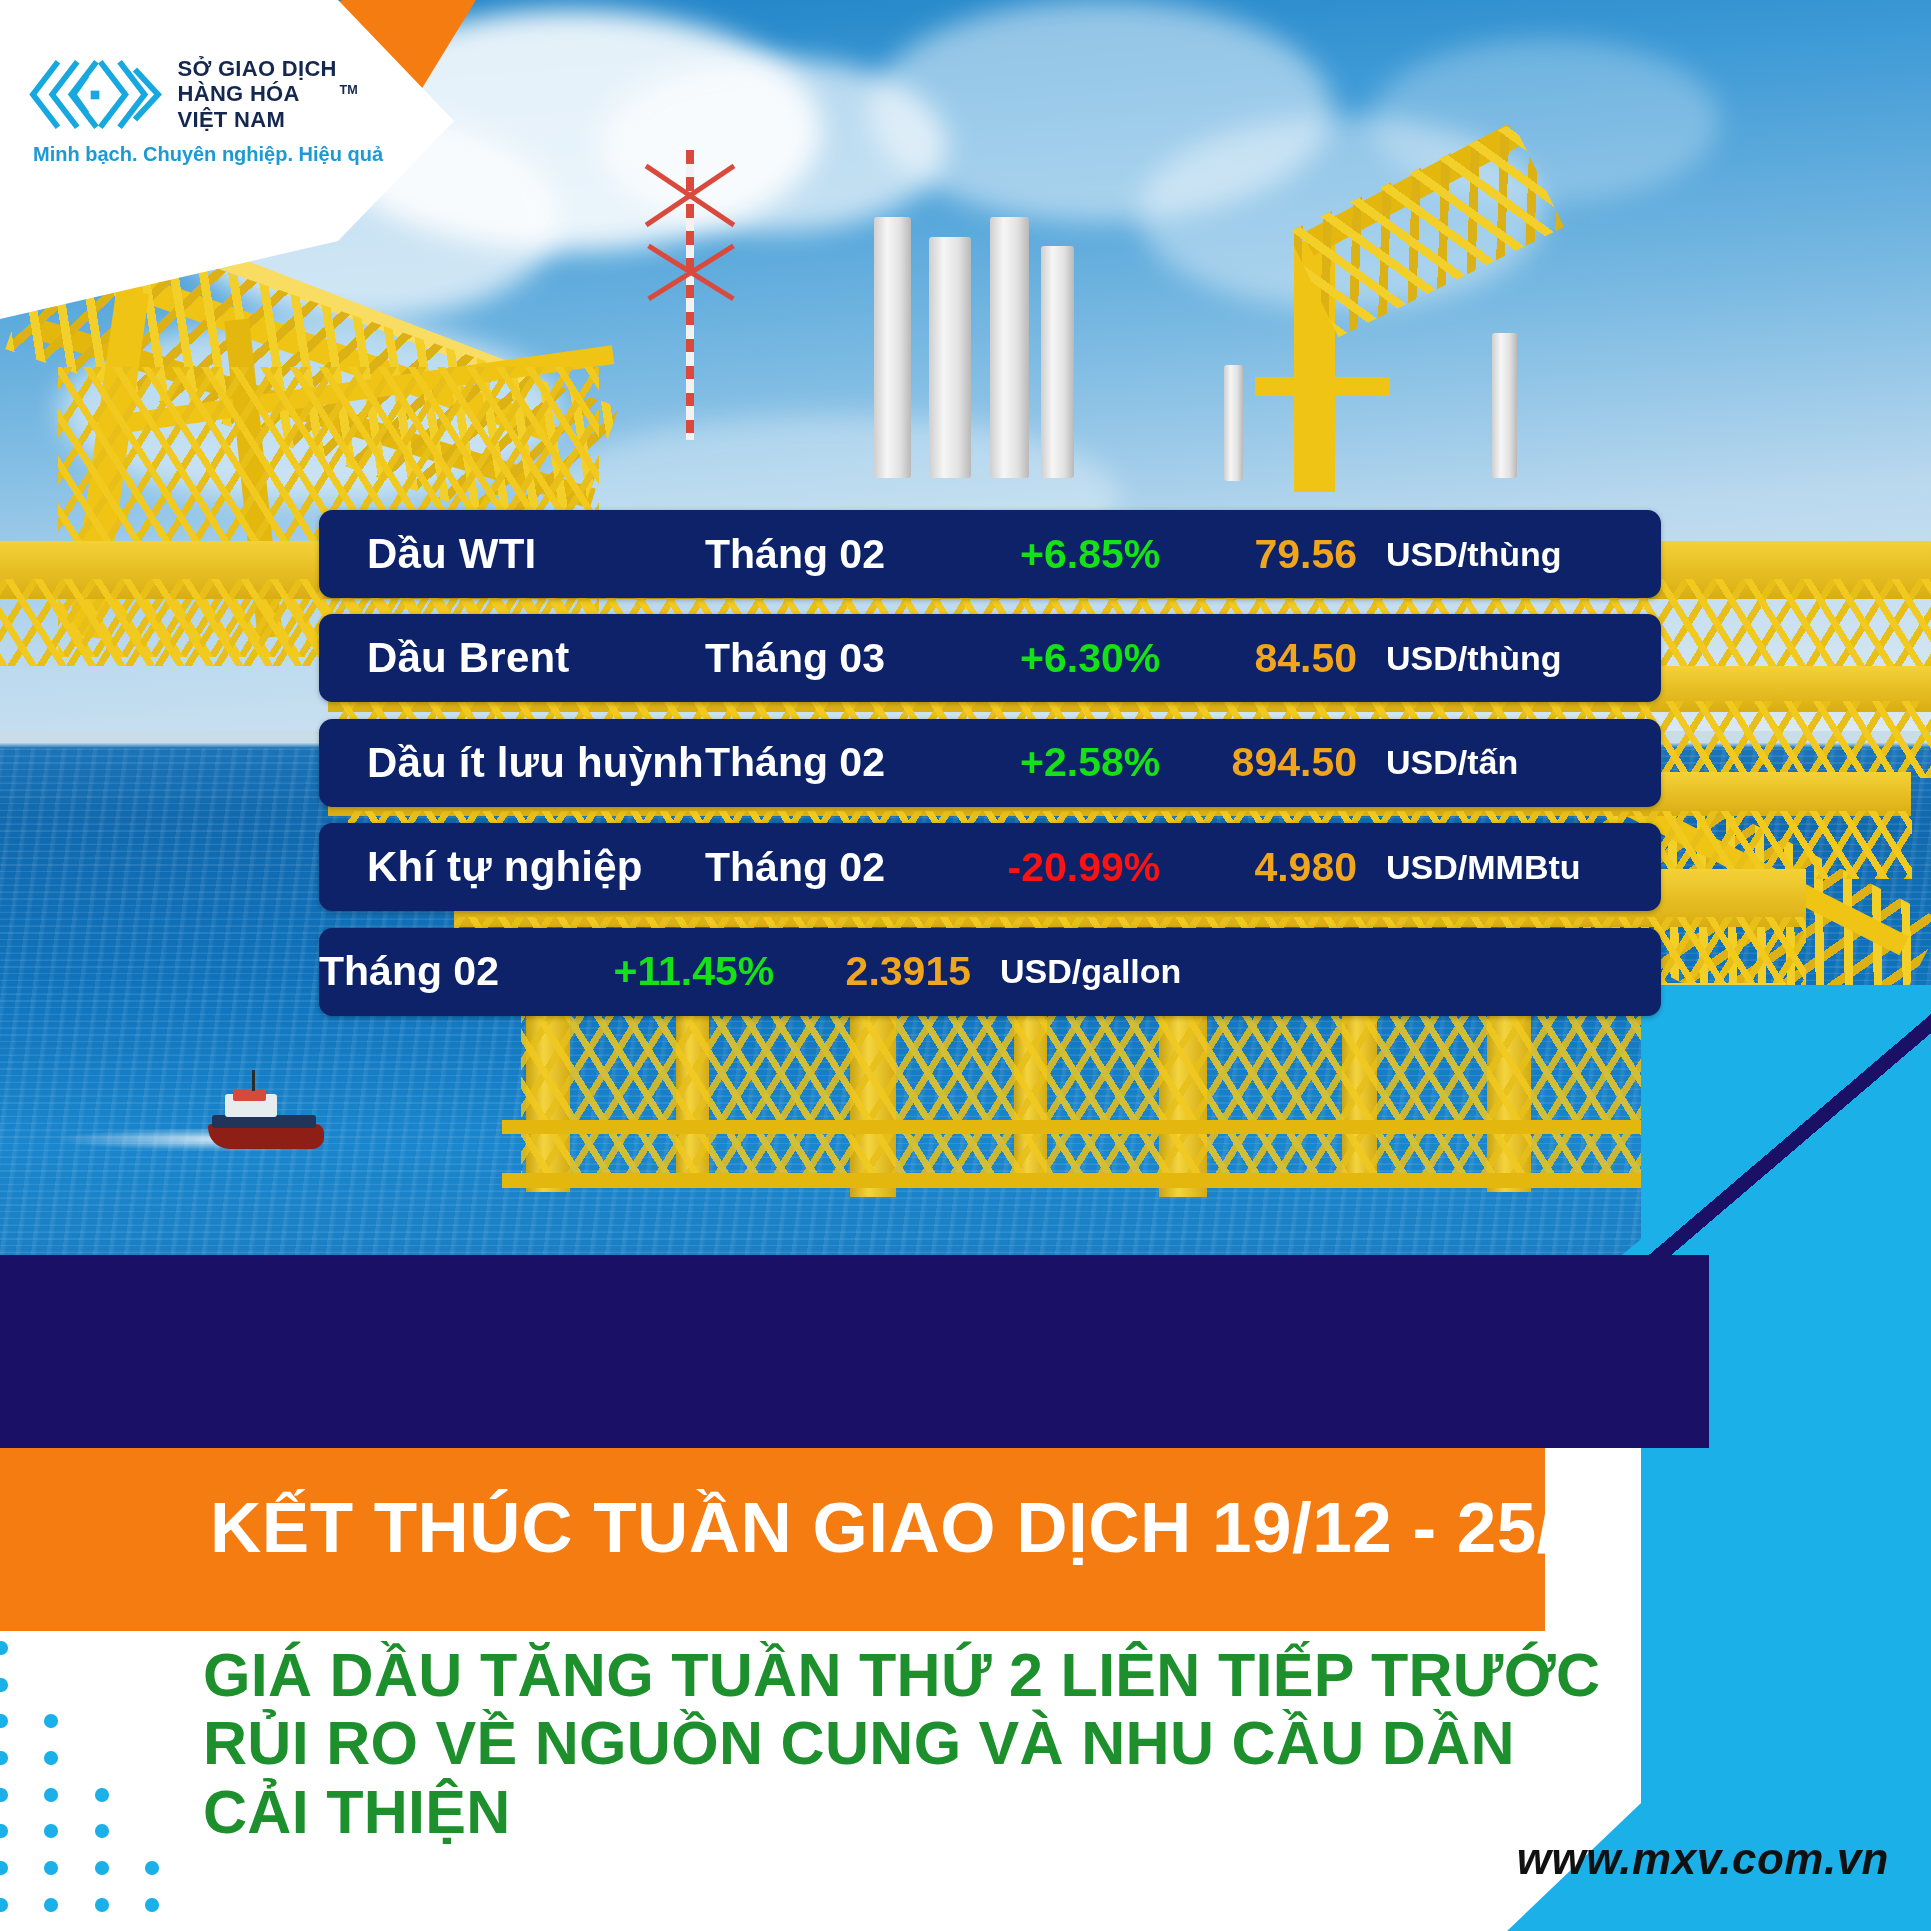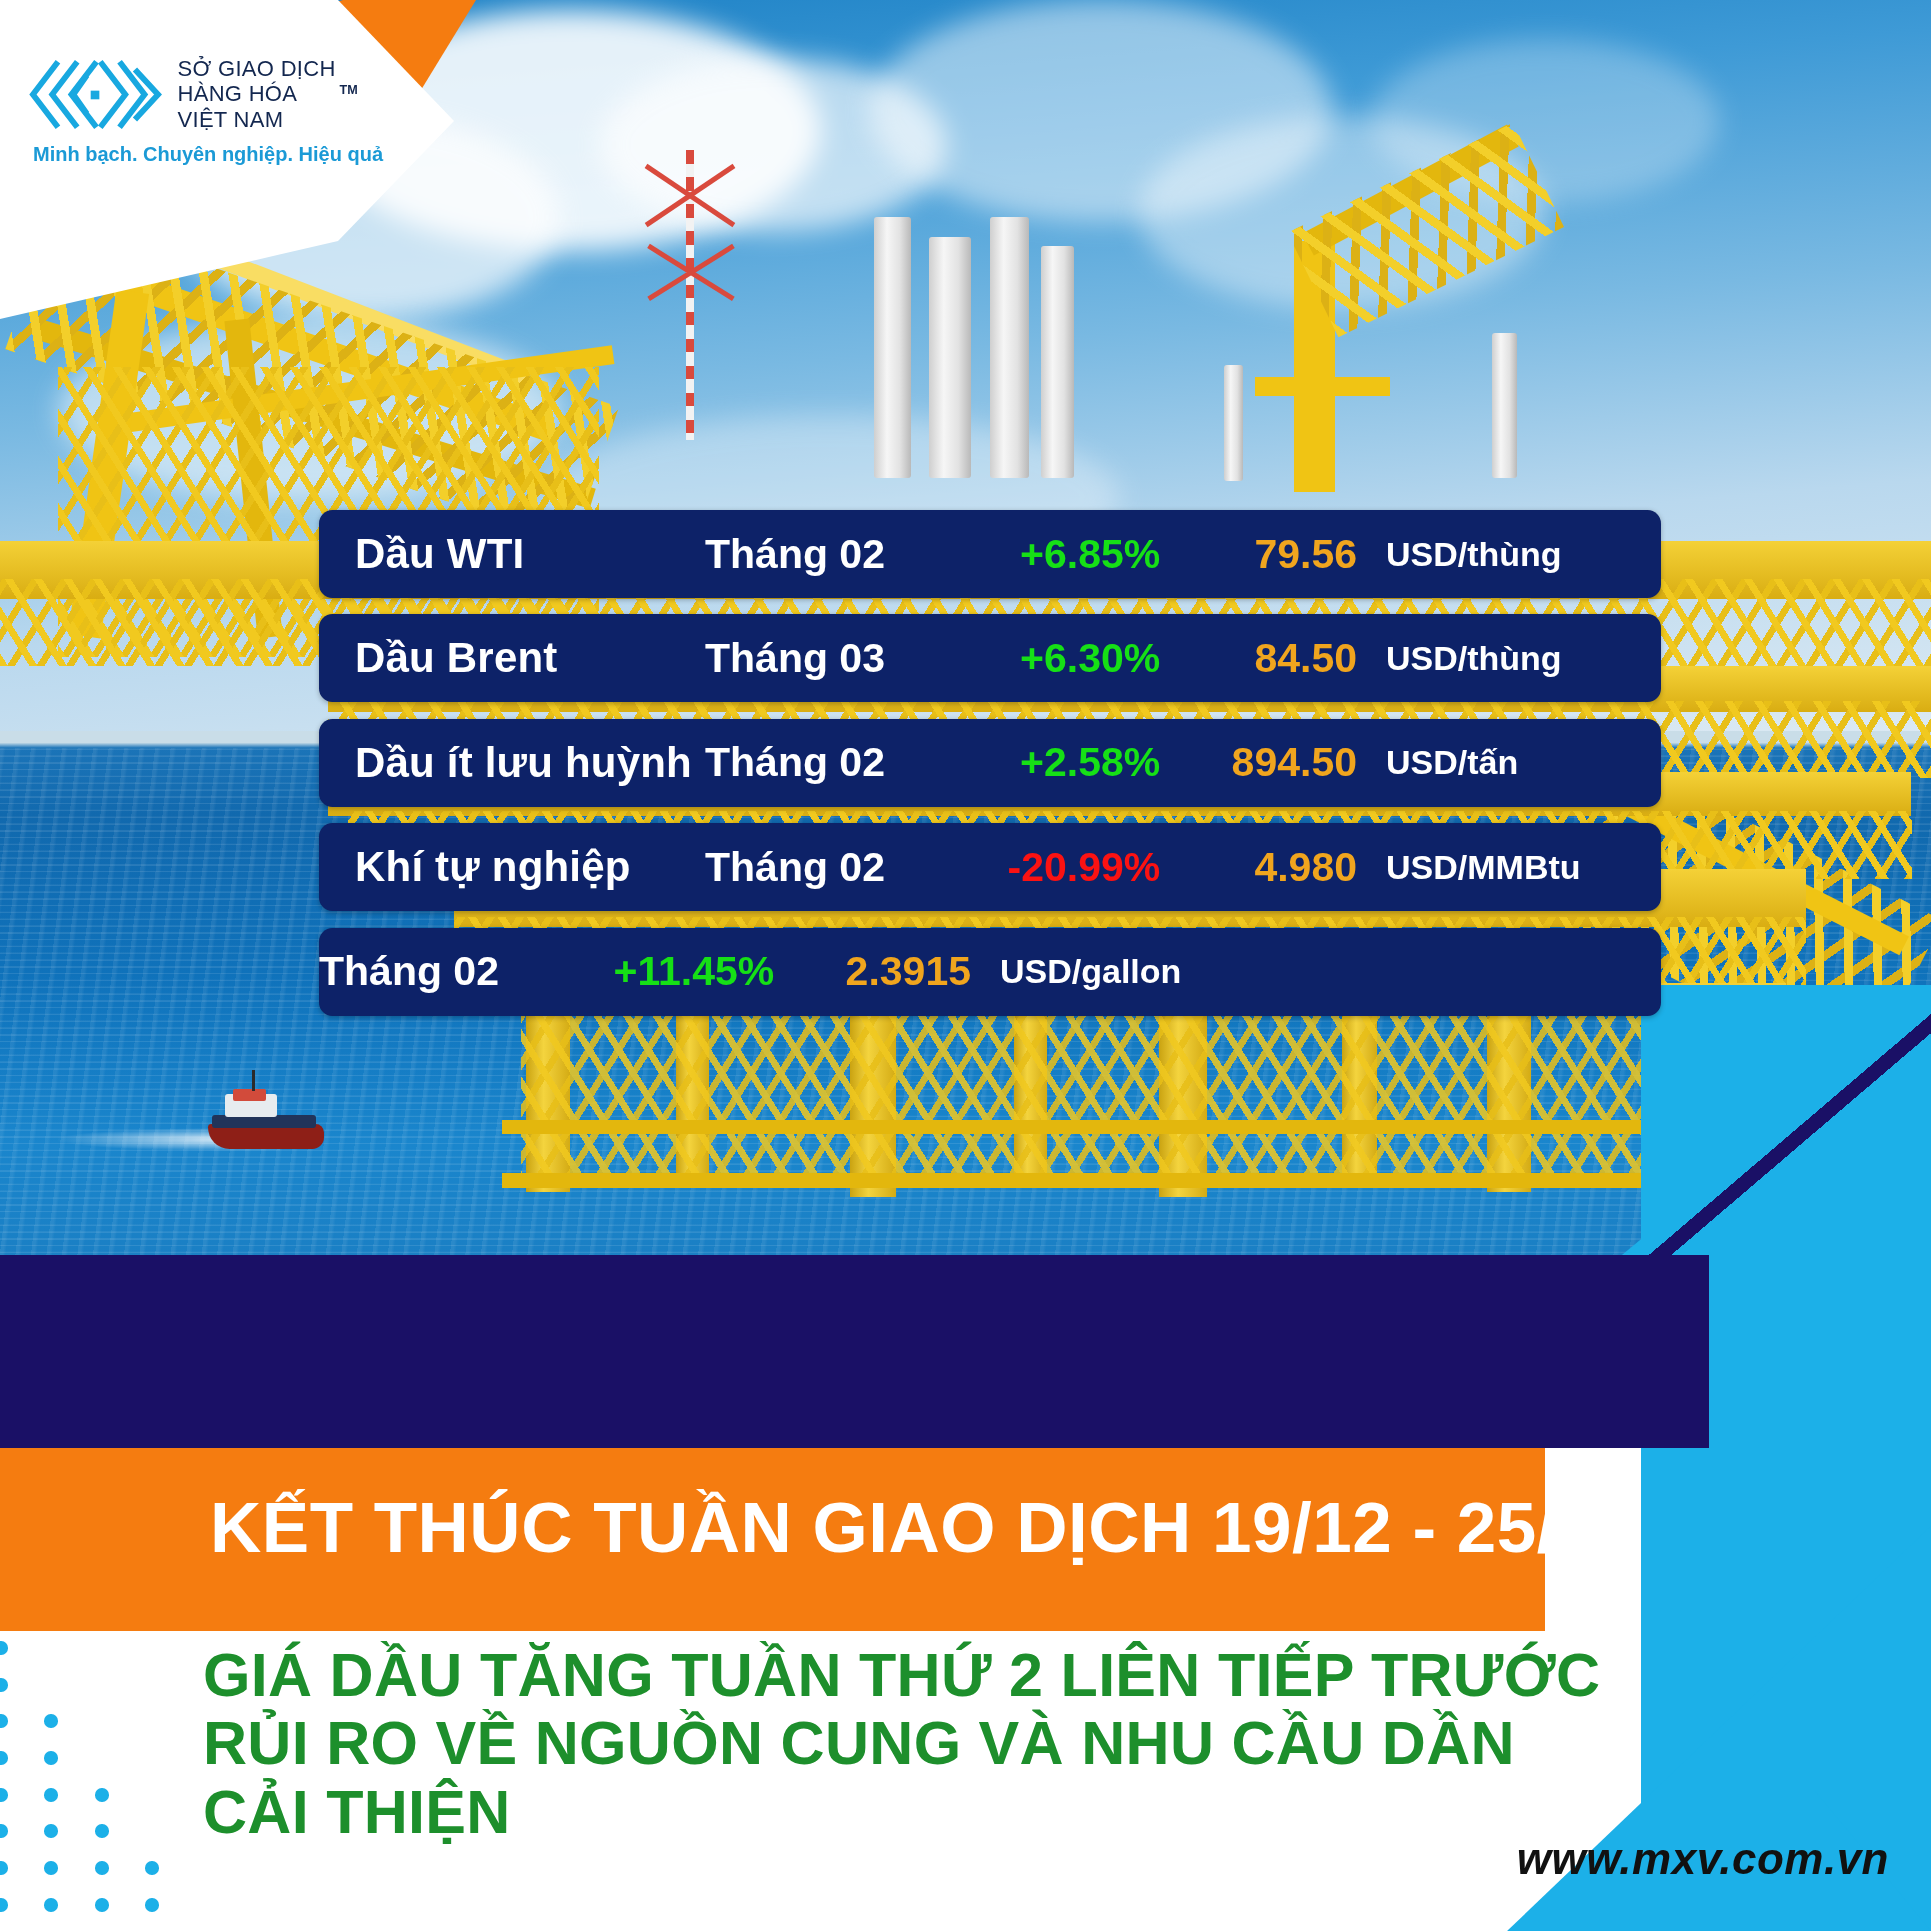--- a/index.html
+++ b/index.html
@@ -86,33 +86,33 @@
   }
   .orange-tri{
     position:absolute;left:273px;top:0;width:203px;height:164px;
     background:#f57c10;
     clip-path:polygon(70px 0, 203px 0, 203px 0, 104px 162px, 0 21px);
     z-index:5;
   }
   .logo-wrap{position:absolute;left:27px;top:29px;width:367px;height:130px;z-index:7;display:flex;align-items:center;gap:13.5px;}
   .logo-mark{width:137px;height:77px;flex:0 0 auto;}
   .logo-tm{position:absolute;left:162px;top:27px;font-size:12.6px;color:#13274f;font-weight:700;}
-  .logo-text{font-size:22px;line-height:1.16;font-weight:400;color:#13274f;letter-spacing:0.3px;white-space:nowrap;}
+  .logo-text{font-size:22px;line-height:1.16;font-weight:700;color:#13274f;letter-spacing:0.3px;white-space:nowrap;}
   .tagline{position:absolute;left:33px;top:143px;font-size:20px;color:#1b9ad6;font-weight:600;white-space:nowrap;z-index:7;}
 
   
   .rows{position:absolute;left:319px;top:510px;width:1342px;z-index:8;}
   .row{
     height:88px;margin-bottom:16.4px;
     background:#0d2268;
     border-radius:13.5px;
     display:flex;align-items:center;
     box-shadow:0 1.9px 5.8px rgba(0,0,0,.25);
   }
-  .c-name{width:386px;padding-left:36px;box-sizing:border-box;
+  .c-name{width:386px;padding-left:48px;box-sizing:border-box;
     color:#ffffff;font-weight:700;font-size:42px;letter-spacing:0.2px;white-space:nowrap;}
   .c-month{width:220px;color:#ffffff;font-weight:700;font-size:41px;white-space:nowrap;}
   .c-change{width:241px;font-weight:700;font-size:41px;text-align:right;padding-right:5.8px;box-sizing:border-box;white-space:nowrap;}
   .c-change.up{color:#16e016;}
   .c-change.down{color:#fb1212;}
   .c-price{width:220px;color:#f0a51e;font-weight:700;font-size:41px;text-align:right;padding-right:29px;box-sizing:border-box;white-space:nowrap;}
   .c-unit{flex:1;color:#ffffff;font-weight:700;font-size:34px;white-space:nowrap;}
 
   
   .navy-band{

